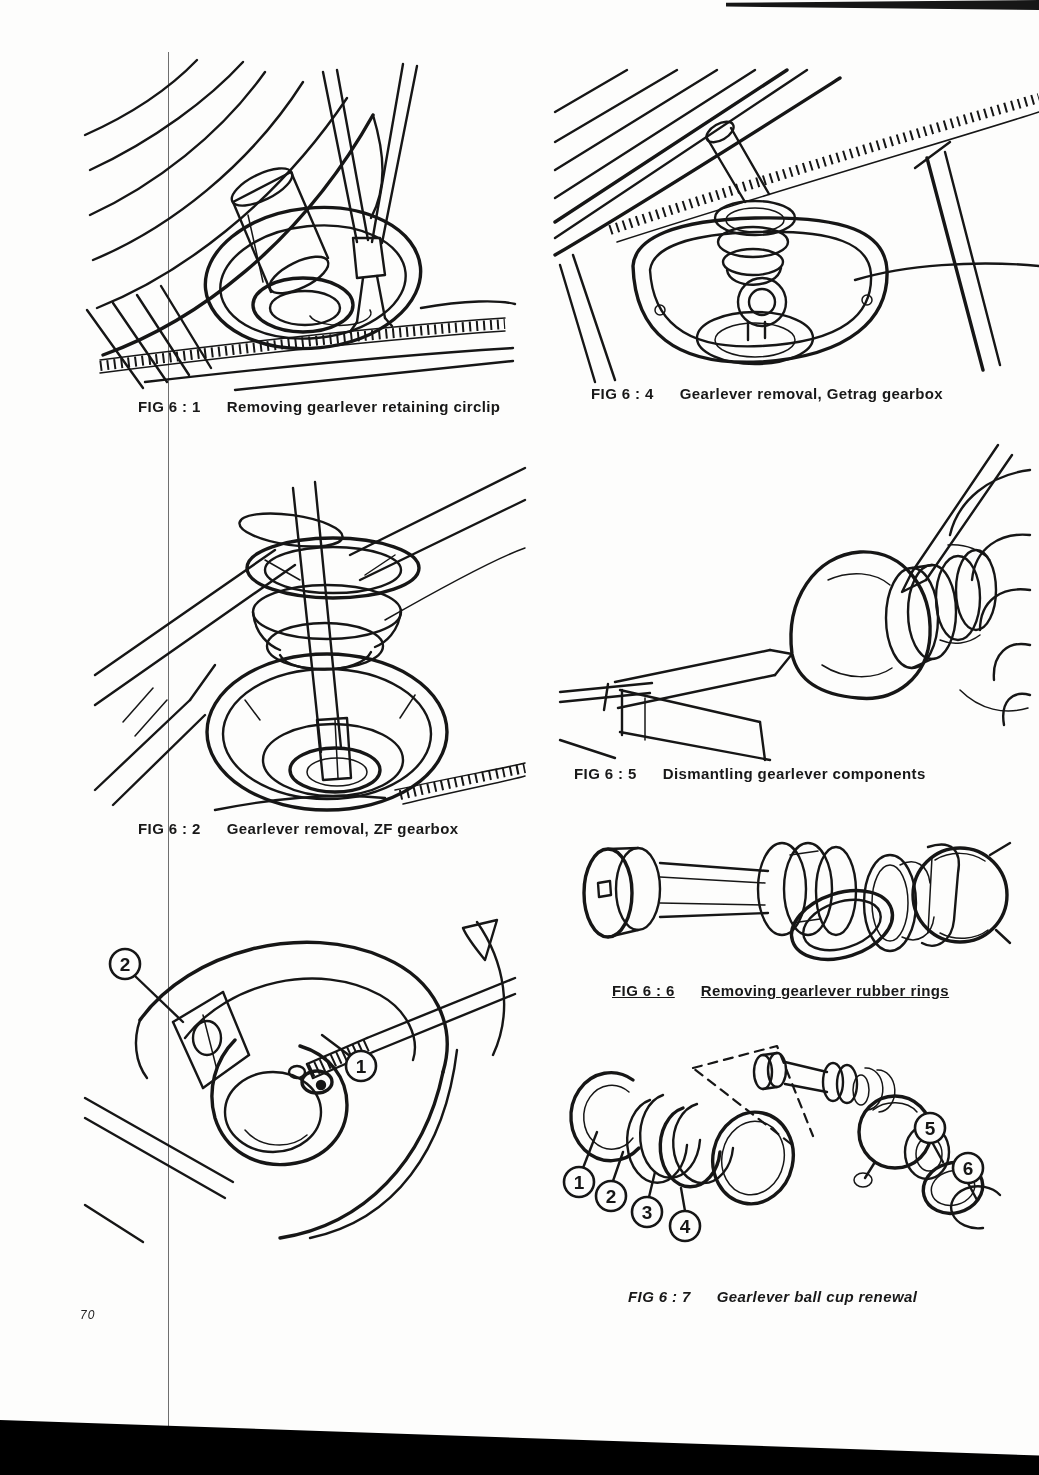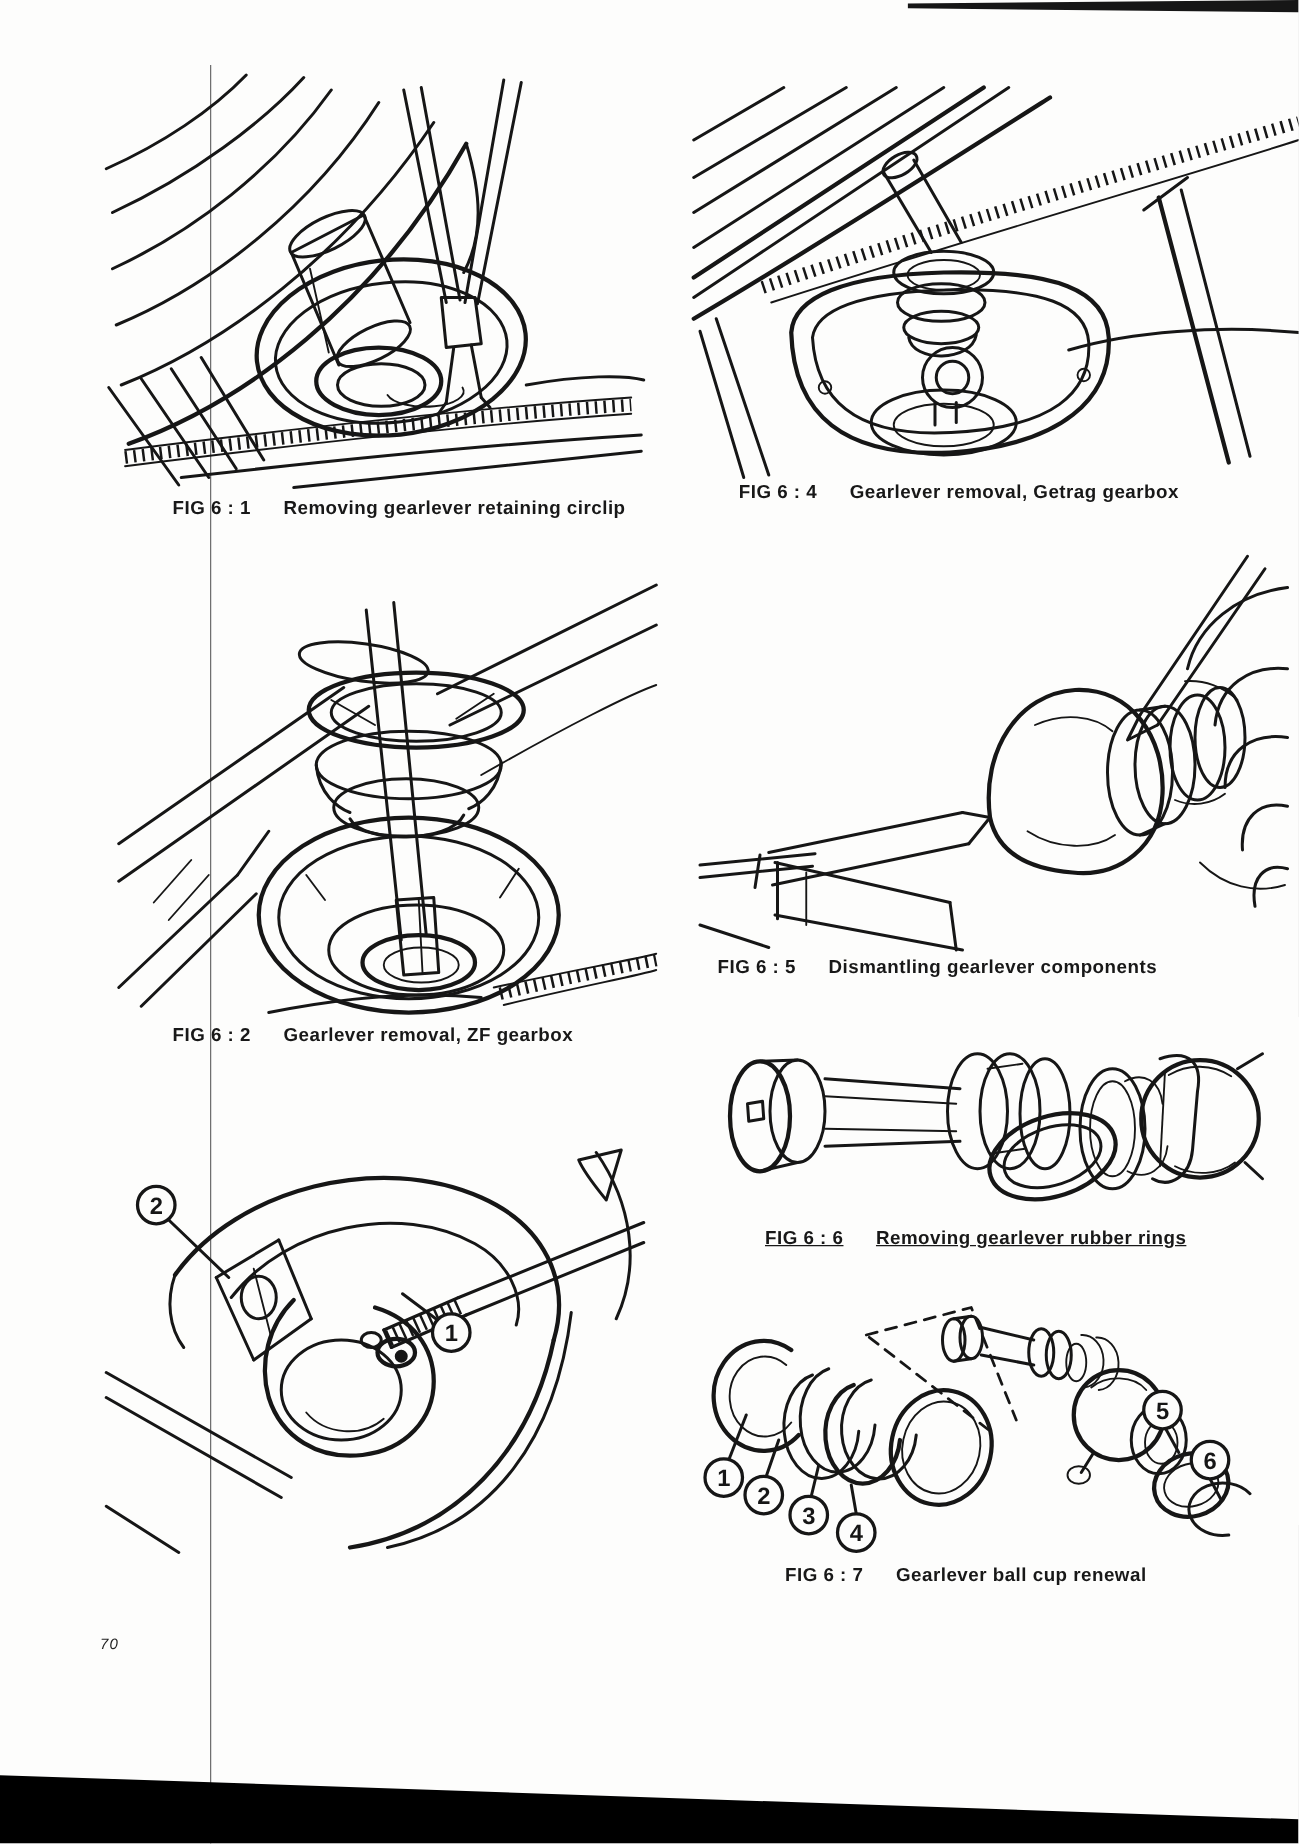--- a/index.html
+++ b/index.html
@@ -421,20 +421,20 @@
   </div>
   <div class="caption" style="left:138px;top:820px;">
     <span class="fig-label">FIG 6 : 2</span><span class="fig-title">Gearlever removal, ZF gearbox</span>
   </div>
   <div class="caption" style="left:574px;top:765px;">
     <span class="fig-label">FIG 6 : 5</span><span class="fig-title">Dismantling gearlever components</span>
   </div>
   <div class="caption" style="left:612px;top:982px;text-decoration:underline;">
     <span class="fig-label">FIG 6 : 6</span><span class="fig-title">Removing gearlever rubber rings</span>
   </div>
-  <div class="caption" style="left:628px;top:1252px;">
+  <div class="caption" style="left:628px;top:1288px;font-style:italic;">
     <span class="fig-label">FIG 6 : 7</span><span class="fig-title">Gearlever ball cup renewal</span>
   </div>
 
   <div class="page-number">70</div>
 
   <div class="scan-black-bottom"></div>
 </div>
 
 </body></html>

